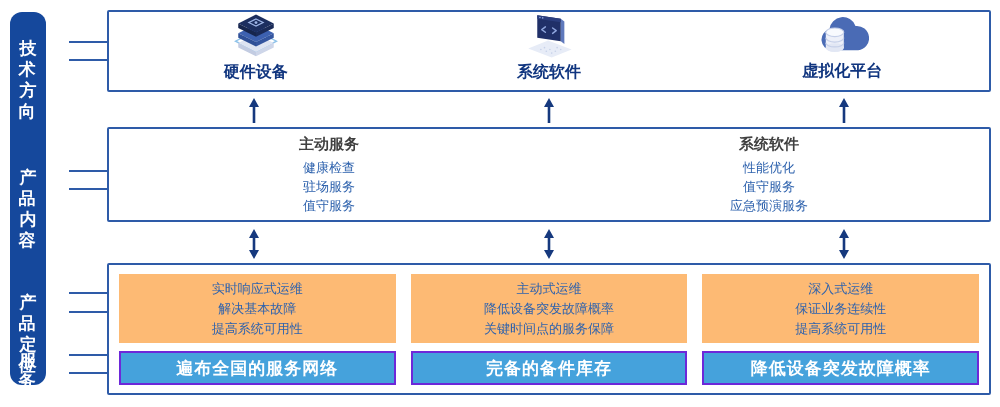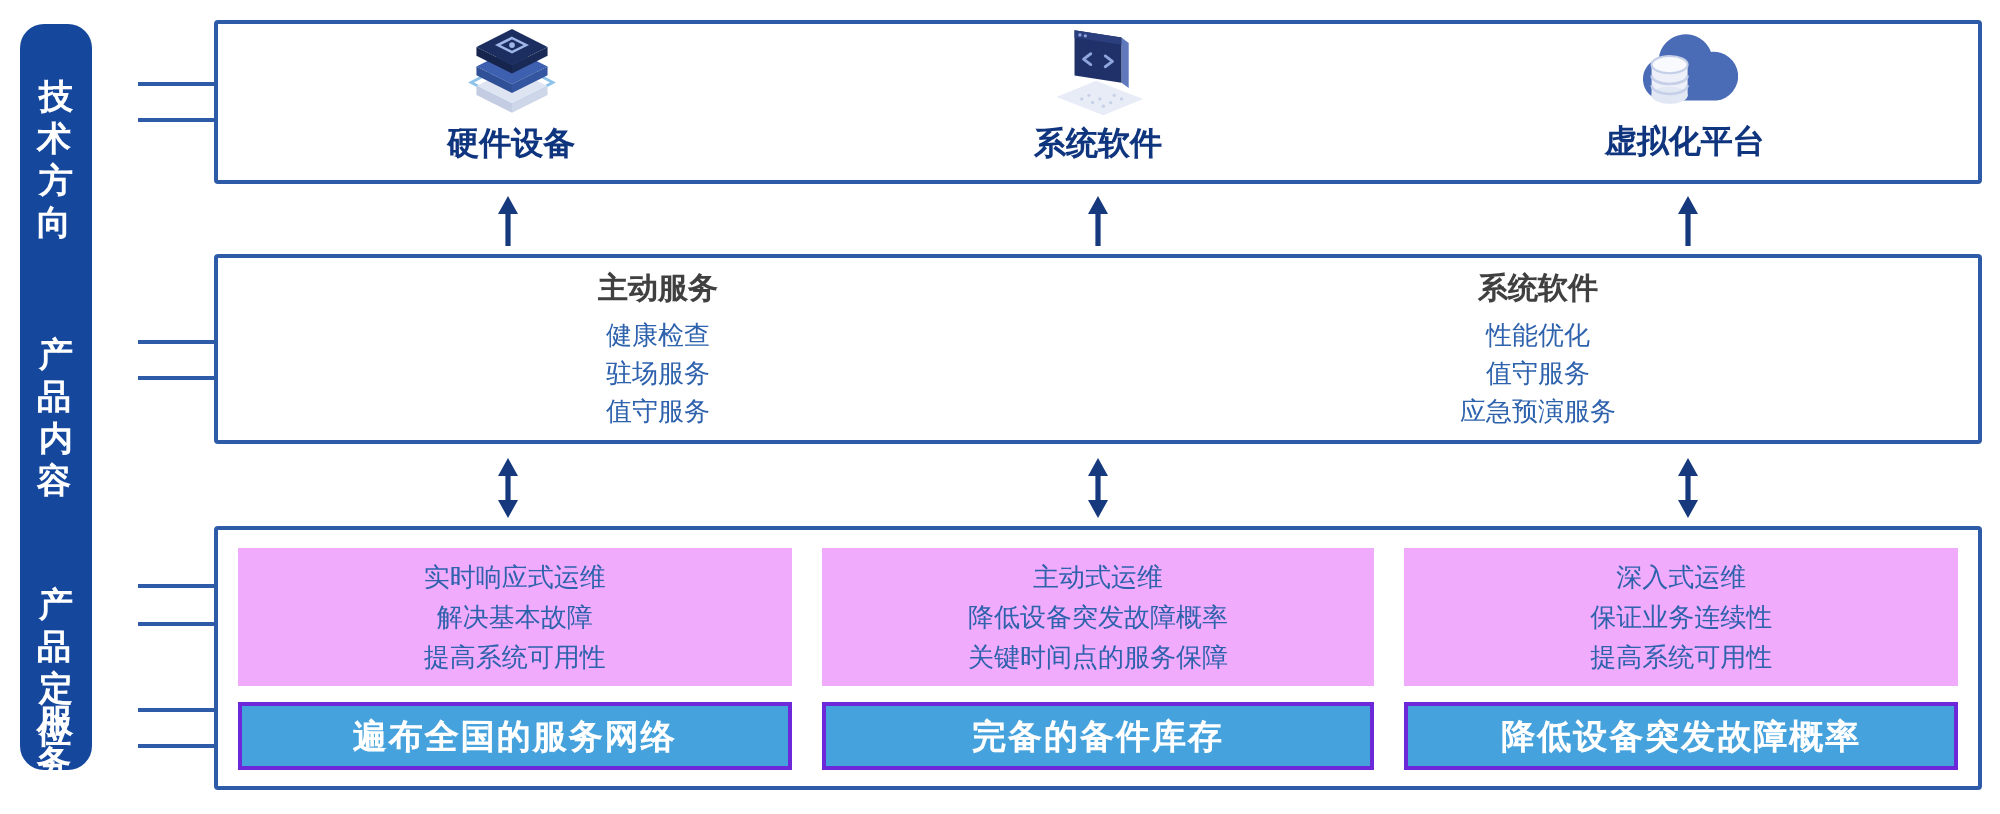--- a/index.html
+++ b/index.html
@@ -84,21 +84,21 @@
     color: #2E62AD;
     font-size: 13px;
     line-height: 19px;
     text-align: center;
   }
 
   
   .pos-panel {
     flex: 1;
     width: 100%;
-    background: #f0abfc;
+    background: #fdba74;
     display: flex;
     flex-direction: column;
     justify-content: center;
     align-items: center;
   }
   .pos-line {
     color: #2E62AD;
     font-size: 13px;
     line-height: 20px;
     text-align: center;

